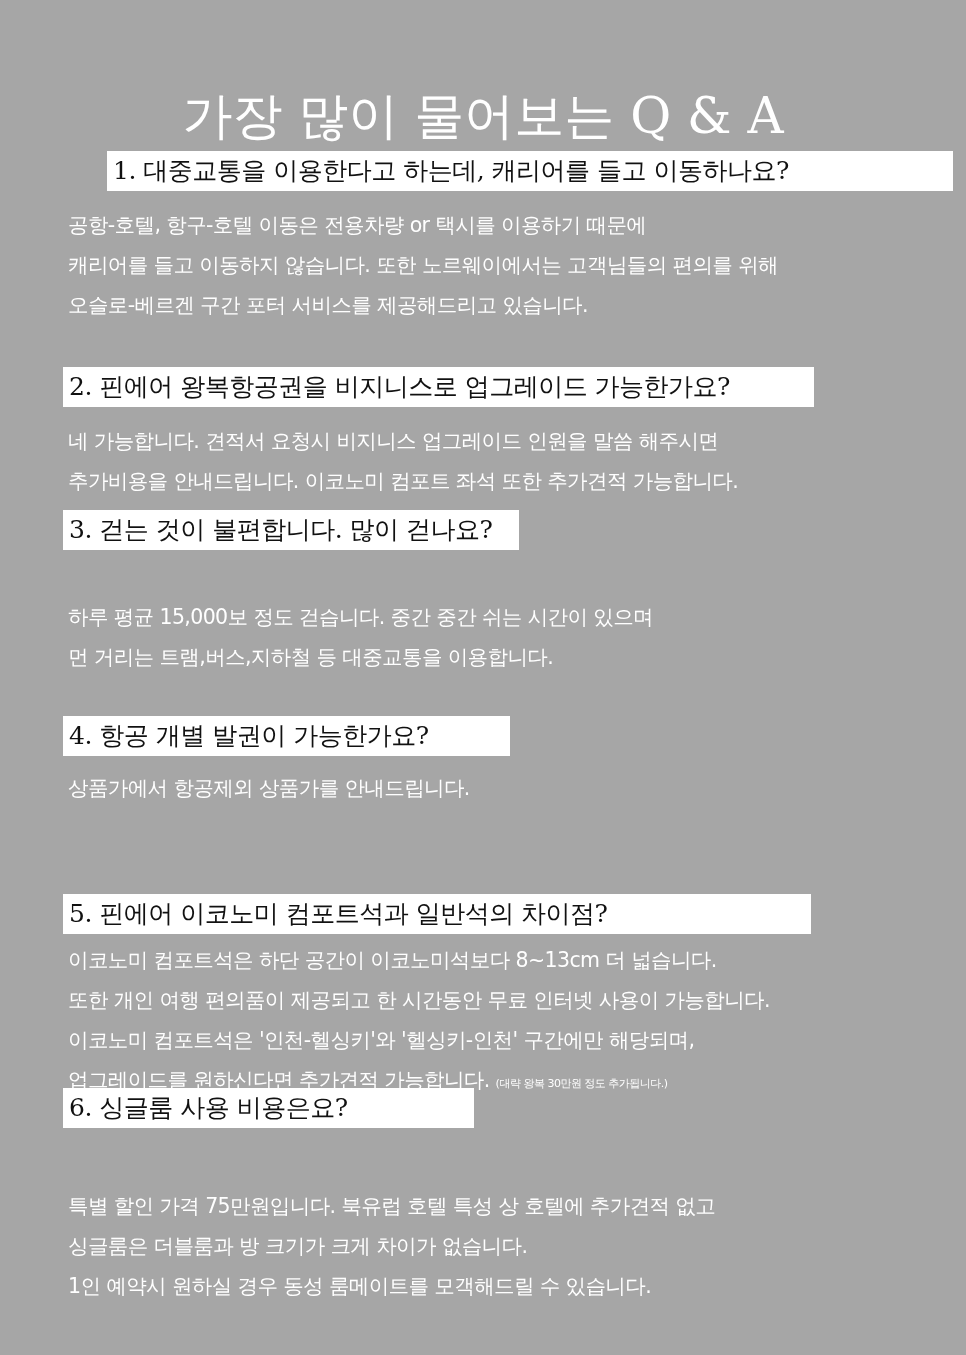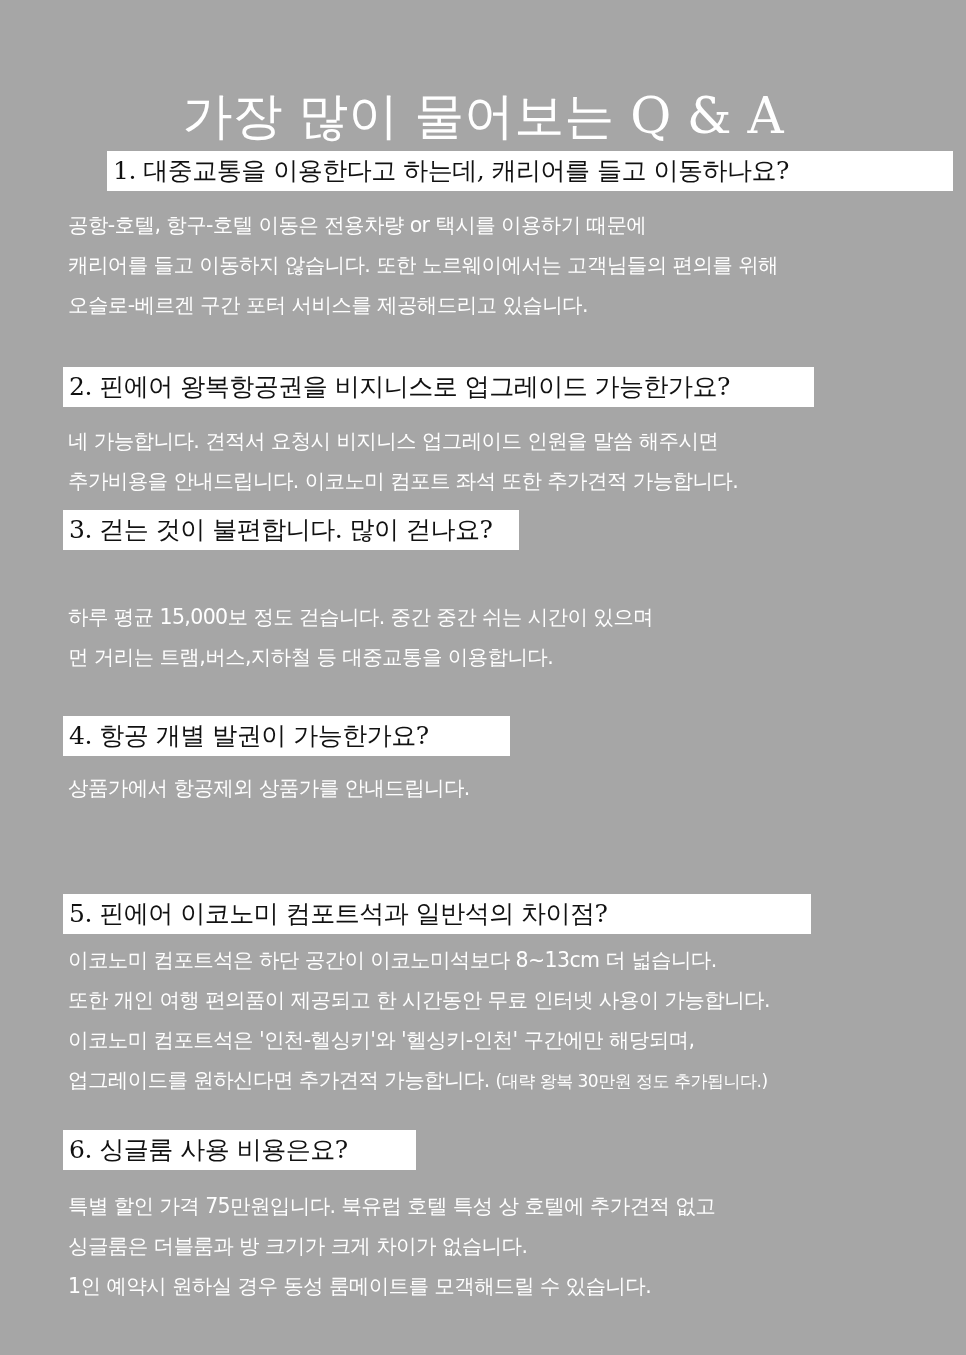--- a/index.html
+++ b/index.html
@@ -37,21 +37,21 @@
     }
     .answer {
       position: absolute;
       left: 68px;
       color: #ffffff;
       font-size: 20.5px;
       letter-spacing: -0.6px;
       white-space: nowrap;
     }
     .answer .line { height: 40px; line-height: 40px; display: block; }
-    .answer .note { font-size: 17px; letter-spacing: -0.5px; margin-top: 7px; }
+    .answer .note { font-size: 11px; letter-spacing: -0.5px; margin-top: 7px; }
   </style>
 </head>
 <body>
 
 <h1 class="title">가장 많이 물어보는 Q &amp; A</h1>
 
 <section>
   <div class="q-box" style="top:151px; width:846px;margin-left:44px;">1. 대중교통을 이용한다고 하는데, 캐리어를 들고 이동하나요?</div>
   <div class="answer" style="top:205px;">
     <span class="line">공항-호텔, 항구-호텔 이동은 전용차량 or 택시를 이용하기 때문에</span>
@@ -90,19 +90,19 @@
     <span class="line">또한 개인 여행 편의품이 제공되고 한 시간동안 무료 인터넷 사용이 가능합니다.</span>
     <span class="line">이코노미 컴포트석은 '인천-헬싱키'와 '헬싱키-인천' 구간에만 해당되며,</span>
     <span class="line">
       <span>업그레이드를 원하신다면 추가견적 가능합니다.</span>
       <span class="note">(대략 왕복 30만원 정도 추가됩니다.)</span>
     </span>
   </div>
 </section>
 
 <section>
-  <div class="q-box" style="top:1130px; width:353px;">6. 싱글룸 사용 비용은요?</div>
+  <div class="q-box" style="top:1088px; width:411px;">6. 싱글룸 사용 비용은요?</div>
   <div class="answer" style="top:1186px;">
     <span class="line">특별 할인 가격 75만원입니다. 북유럽 호텔 특성 상 호텔에 추가견적 없고</span>
     <span class="line">싱글룸은 더블룸과 방 크기가 크게 차이가 없습니다.</span>
     <span class="line">1인 예약시 원하실 경우 동성 룸메이트를 모객해드릴 수 있습니다.</span>
   </div>
 </section>
 
 </body></html>

